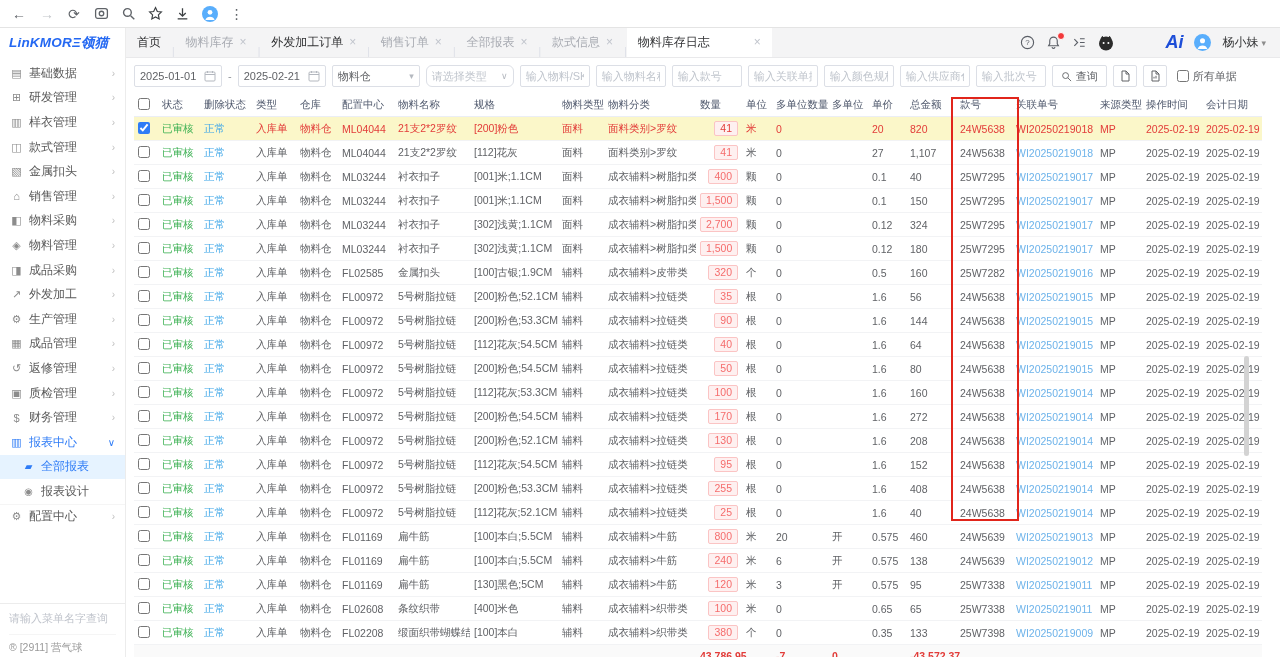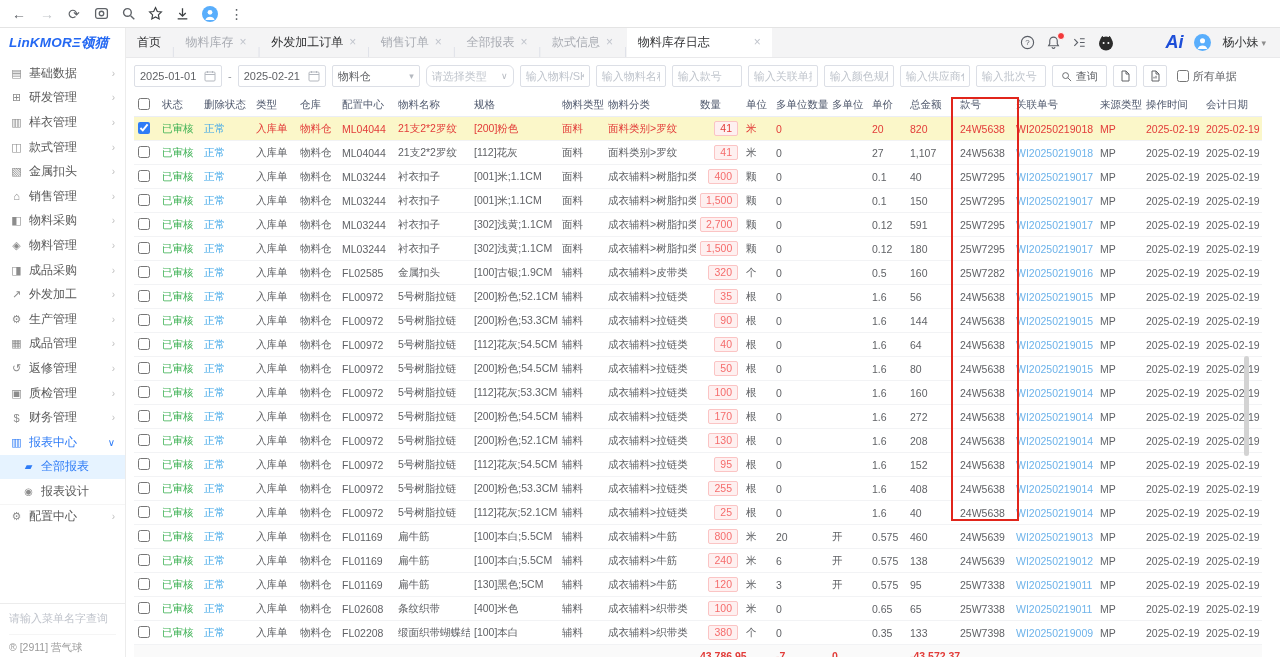--- a/index.html
+++ b/index.html
@@ -531,21 +531,21 @@
               <td class="">ML03244</td>
               <td class="">衬衣扣子</td>
               <td class="">[302]浅黄;1.1CM</td>
               <td class="">面料</td>
               <td class="">成衣辅料&gt;树脂扣类</td>
               <td class="badge"><span class="qty-badge">2,700</span></td>
               <td class="">颗</td>
               <td class="">0</td>
               <td class=""></td>
               <td class="">0.12</td>
-              <td class="">591</td>
+              <td class="">324</td>
               <td class="">25W7295</td>
               <td class="c-link">WI20250219017</td>
               <td class="">MP</td>
               <td class="">2025-02-19</td>
               <td class="">2025-02-19</td>
             </tr>
             <tr class="">
               <td><input type="checkbox" style=""></td>
               <td class="c-green">已审核</td>
               <td class="c-blue">正常</td>

